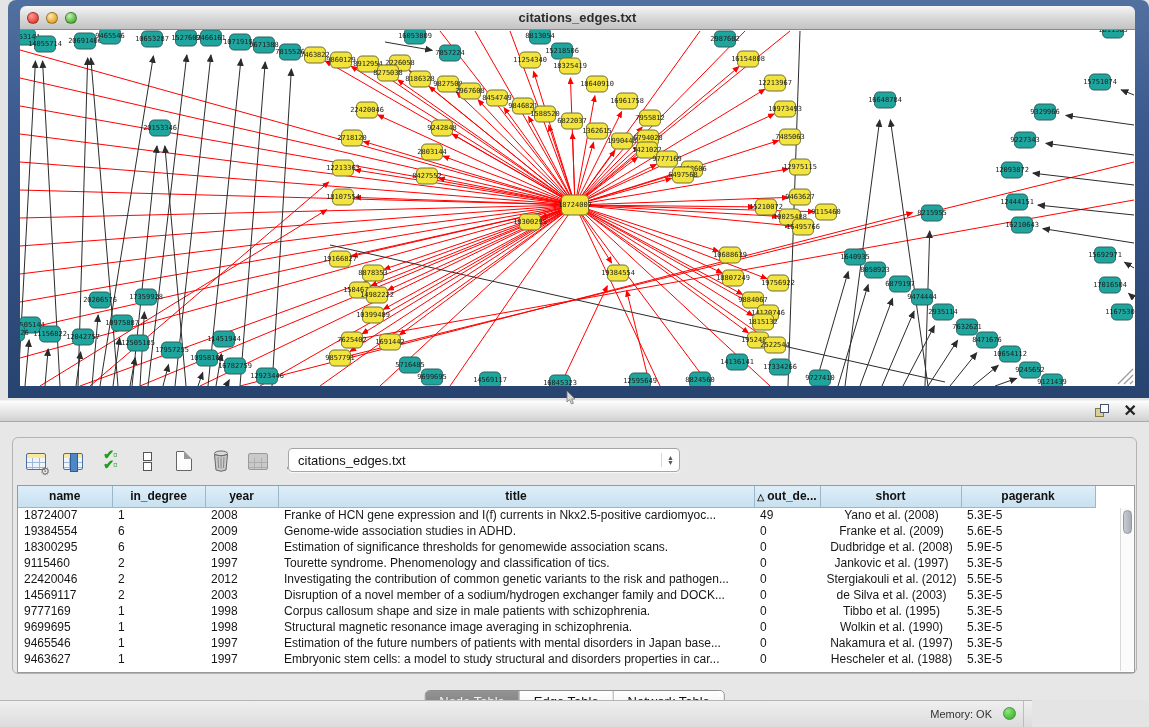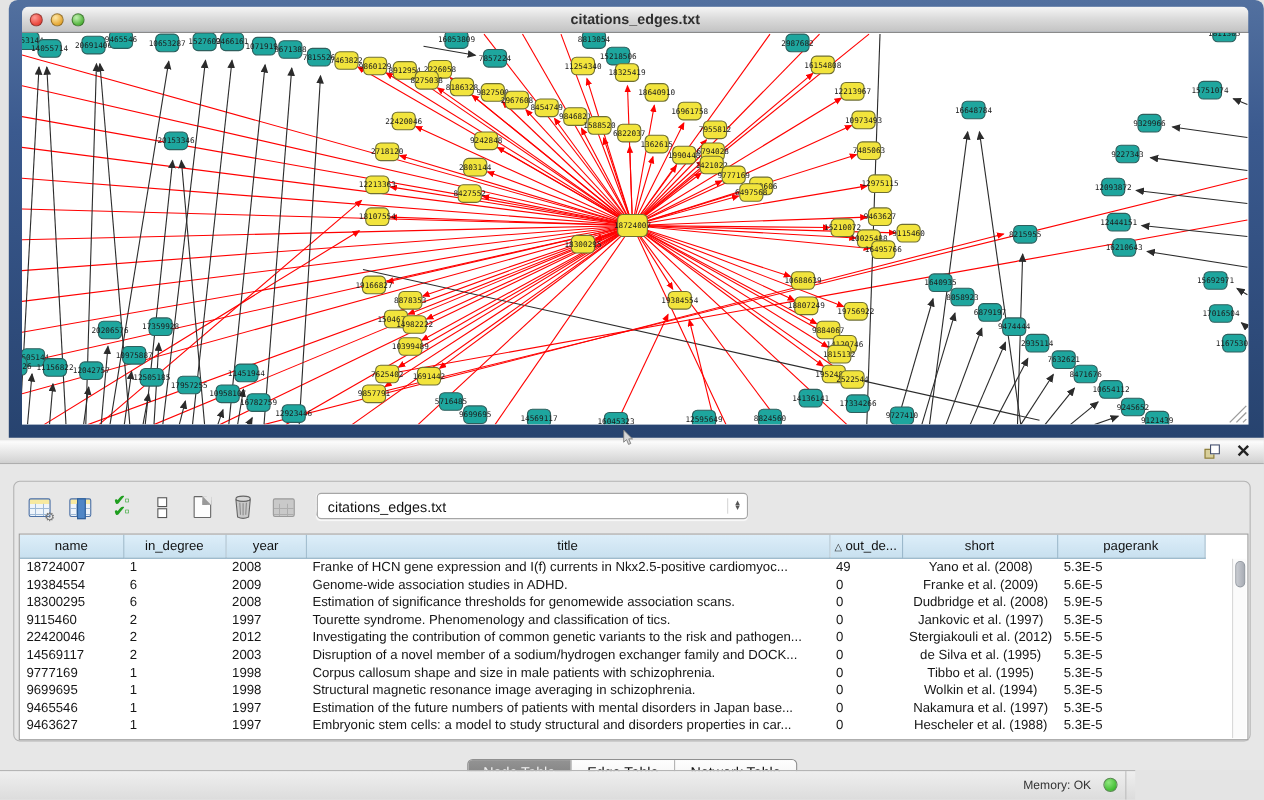--- a/index.html
+++ b/index.html
@@ -68,21 +68,21 @@
   .combo { position:absolute; left:275px; top:10px; width:392px; height:24px; background:#fff;
     border:1px solid #a6a6a6; border-radius:4px; display:flex; align-items:center; cursor:pointer;
     box-shadow:0 1px 1px rgba(255,255,255,.8); }
   .combo-text { font-size:13px; color:#111; margin-left:9px; flex:1; }
   .combo-arrows { width:18px; text-align:center; color:#555; font-size:7px; line-height:5px; border-left:1px solid #d7d7d7; padding:2px 0; }
 
   
   .tbl-wrap { position:absolute; left:4px; top:47px; width:1118px; height:188px; background:#fff; border:1px solid #9a9a9a; overflow:hidden; }
   table { border-collapse:collapse; table-layout:fixed; width:1077px; font-size:12px; }
   th { height:21px; background:linear-gradient(180deg,#ddeef9,#c8e0ef); border:1px solid #9bb8cb; border-top:none;
-       font-weight:normal; color:#111; text-align:center; overflow:hidden; white-space:nowrap; cursor:pointer; }
+       font-weight:bold; color:#111; text-align:center; overflow:hidden; white-space:nowrap; cursor:pointer; }
   th:first-child { border-left:none; }
   td { height:16px; padding:0 4px 0 6px; color:#161616; white-space:nowrap; overflow:hidden; text-overflow:ellipsis; cursor:default; }
   td.ctr { text-align:center; }
   .sort-tri { font-size:9px; margin-right:3px; color:#222; }
   .vscroll { position:absolute; right:1px; top:22px; bottom:1px; width:13px; background:#fbfbfb; border-left:1px solid #d9d9d9; }
   .vthumb { position:absolute; left:1.5px; top:2px; width:9px; height:24px; border-radius:5px;
     background:linear-gradient(90deg,#c9ccd2,#a9adb5); border:1px solid #9298a0; cursor:pointer; }
 
   
   .tabs { position:absolute; left:50%; transform:translateX(-50%); top:252px; height:23px; display:flex;
@@ -881,39 +881,39 @@
               <td>0</td>
               <td class="ctr">Stergiakouli et al. (2012)</td>
               <td>5.5E-5</td>
             </tr>
             <tr>
               <td>14569117</td>
               <td>2</td>
               <td>2003</td>
               <td>Disruption of a novel member of a sodium/hydrogen exchanger family and DOCK...</td>
               <td>0</td>
-              <td class="ctr">de Silva et al. (1995)</td>
+              <td class="ctr">de Silva et al. (2003)</td>
               <td>5.3E-5</td>
             </tr>
             <tr>
               <td>9777169</td>
               <td>1</td>
               <td>1998</td>
               <td>Corpus callosum shape and size in male patients with schizophrenia.</td>
               <td>0</td>
               <td class="ctr">Tibbo et al. (1995)</td>
               <td>5.3E-5</td>
             </tr>
             <tr>
               <td>9699695</td>
               <td>1</td>
               <td>1998</td>
               <td>Structural magnetic resonance image averaging in schizophrenia.</td>
               <td>0</td>
-              <td class="ctr">Wolkin et al. (1994)</td>
+              <td class="ctr">Wolkin et al. (1990)</td>
               <td>5.3E-5</td>
             </tr>
             <tr>
               <td>9465546</td>
               <td>1</td>
               <td>1997</td>
               <td>Estimation of the future numbers of patients with mental disorders in Japan base...</td>
               <td>0</td>
               <td class="ctr">Nakamura et al. (1997)</td>
               <td>5.3E-5</td>

